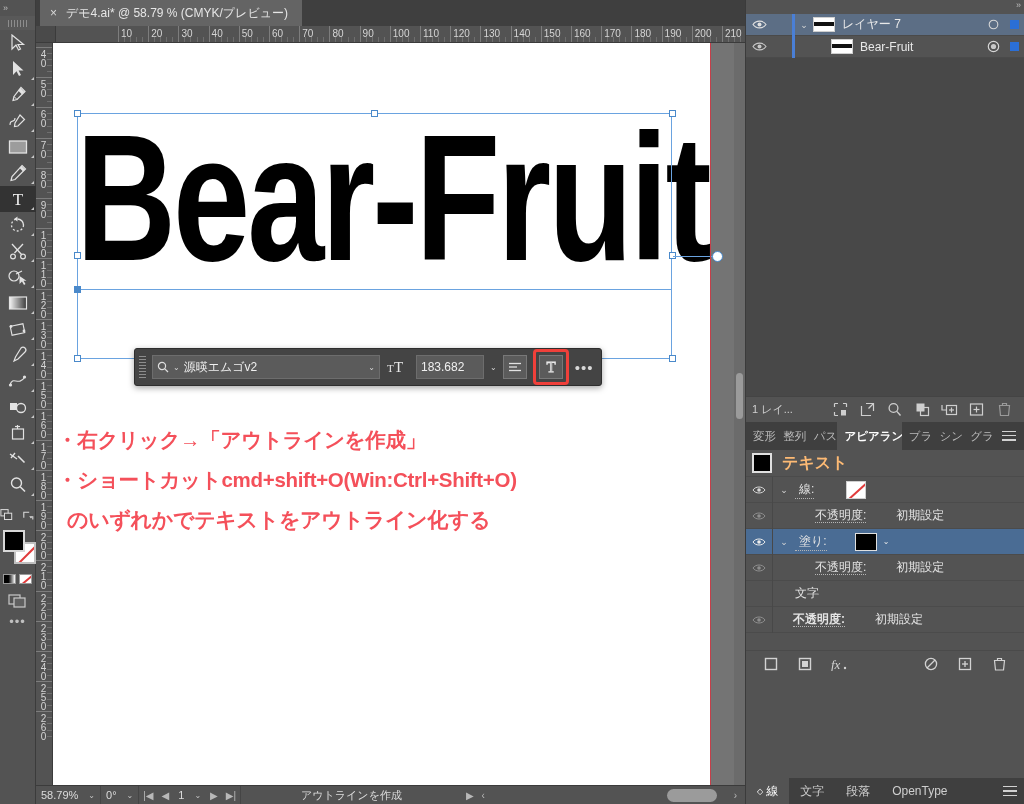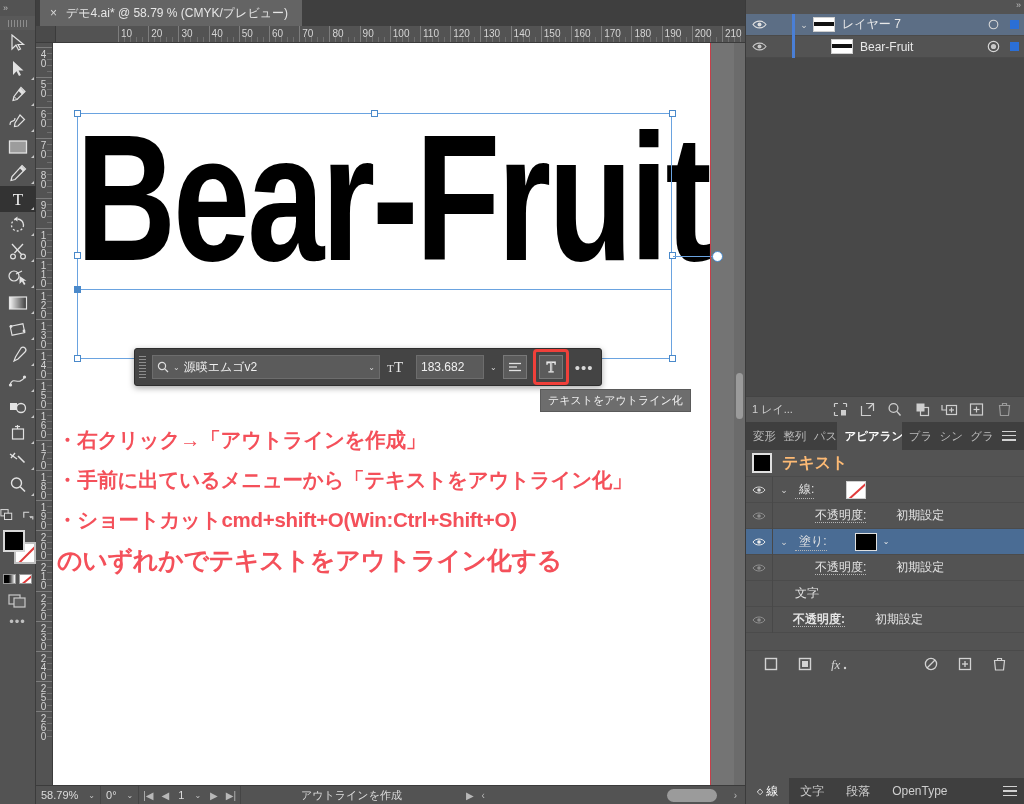--- a/index.html
+++ b/index.html
@@ -191,21 +191,21 @@
   }
   #tb-dots3 { color: #d8d8d8; font-size: 15px; letter-spacing: 1px; }
 
   
   #annot {
     position: absolute; left: 57px; top: 420px; width: 660px;
     color: #f4505a; font-weight: bold; font-size: 20.5px; line-height: 40px;
     white-space: nowrap;
   }
   #annot div { letter-spacing: -0.3px; }
-  #annot .l4 { font-size: 25px; }
+  #annot .l4 { font-size: 21px; margin-left: 10px; }
 
   
   #right {
     position: absolute; left: 745px; top: 0; width: 279px; height: 804px;
     background: #535353; border-left: 1px solid #3b3b3b;
   }
   #r-collapse { height: 14px; color: #bdbdbd; font-size: 9px; text-align: right;
     padding-right: 4px; letter-spacing: -1px; }
   .tabrow {
     display: flex; align-items: stretch; height: 28px; background: #3f3f3f;
@@ -817,25 +817,23 @@
     </div>
     <div id="outline-btn-wrap">
       <div class="tbtn boxed">
         <svg width="16" height="16" viewBox="0 0 16 16">
             <text x="8" y="13" font-family="Liberation Serif, serif" font-size="15" fill="none" stroke="#e8e8e8" stroke-width="0.8" text-anchor="middle">T</text>
           </svg>
       </div>
     </div>
     <span id="tb-dots3">•••</span>
   </div>
-  <div id="tooltip">テキストをアウトライン化</div>
 
   <div id="annot">
     <div>・右クリック→「アウトラインを作成」</div>
-    <div>・手前に出ているメニューから「テキストをアウトライン化」</div>
     <div>・ショートカットcmd+shift+O(Win:Ctrl+Shift+O)</div>
     <div class="l4">のいずれかでテキストをアウトライン化する</div>
   </div>
 
   <div id="right">
     <div id="r-collapse">»</div>
 
 
 
     <div class="layer-row selected">

